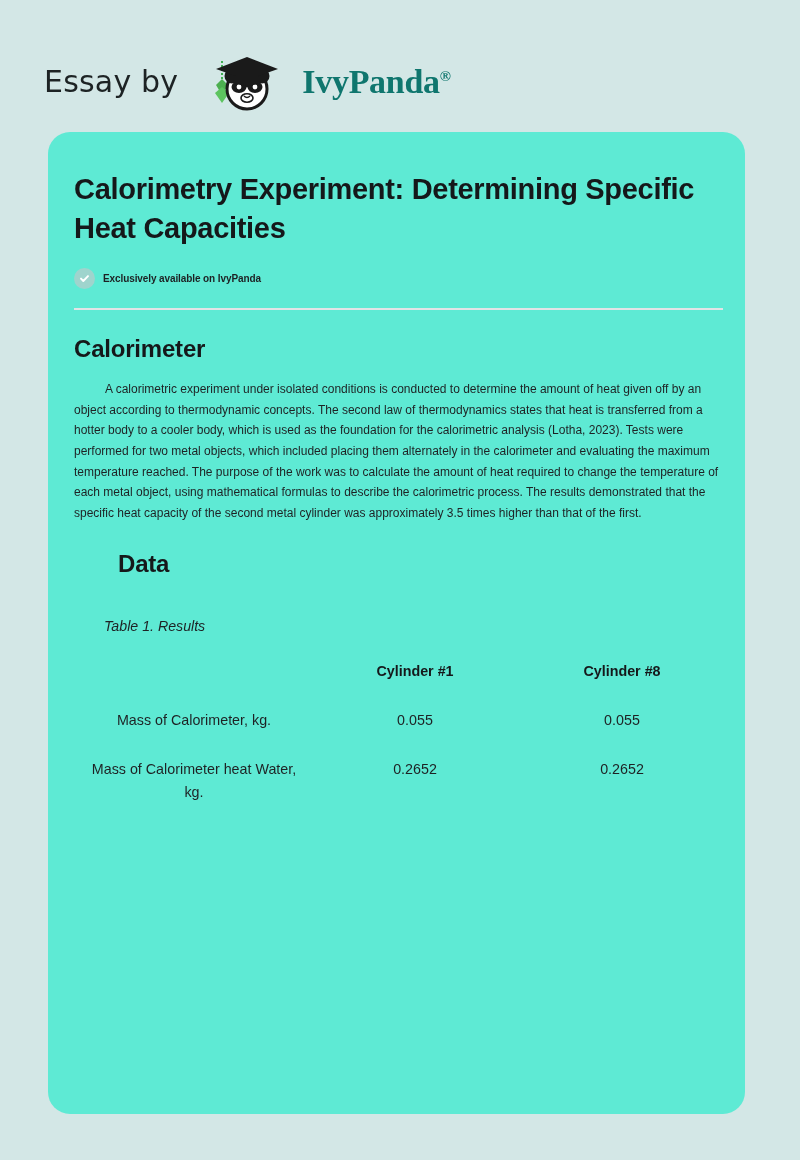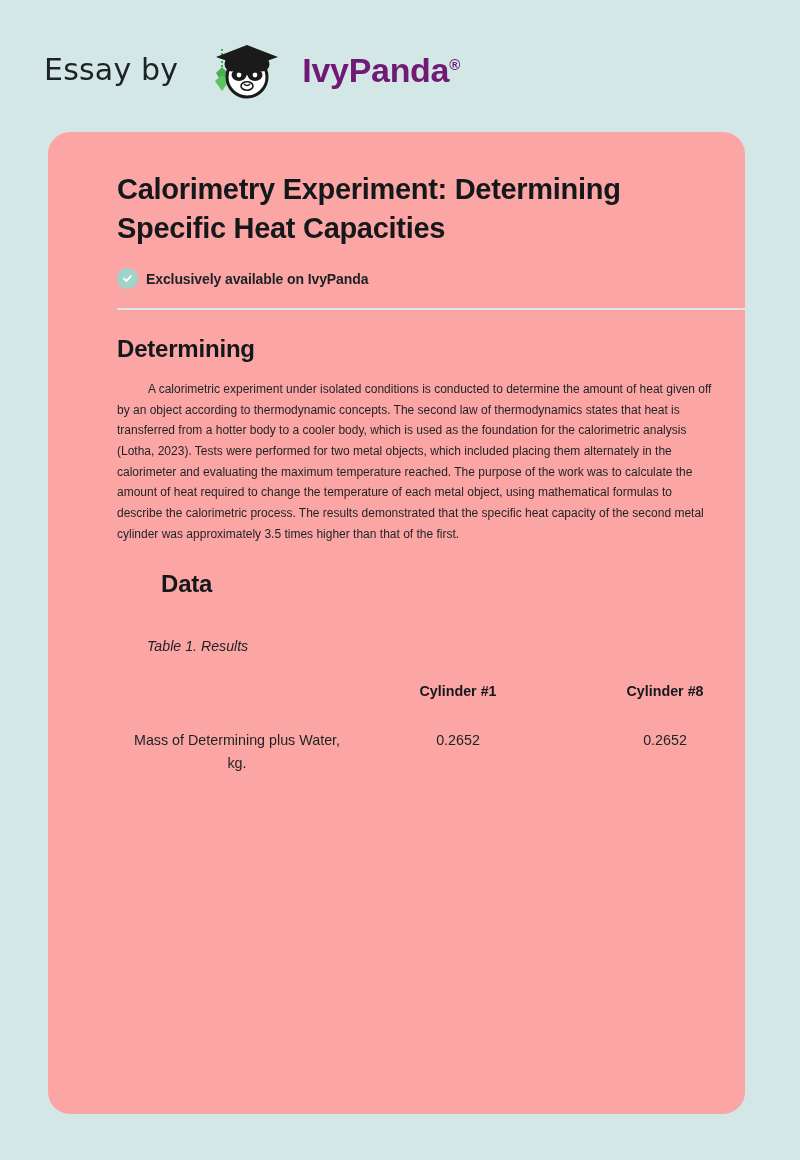--- a/index.html
+++ b/index.html
@@ -9,66 +9,65 @@
     height: 1160px;
     background: #d3e7e6;
     font-family: "Liberation Sans", sans-serif;
     overflow: hidden;
     position: relative;
   }
 
   
   .brandbar {
     position: absolute;
-    left: 44px; top: 38px;
+    left: 44px; top: 50px;
     height: 64px;
     display: flex;
     align-items: center;
     gap: 10px;
   }
   .brand-essayby {
     font-family: "DejaVu Sans", sans-serif;
     font-size: 30px;
     font-weight: 400;
     color: #1d2324;
     letter-spacing: 0.2px;
     line-height: 1;
     white-space: nowrap;
   }
   .brand-logo-mark {
     width: 96px; height: 62px;
     display: block;
     margin-left: 4px;
   }
   .brand-wordmark {
-    font-family: Liberation Sans, sans-serif;
+    font-family: Liberation Serif, serif;
     font-weight: 700;
     font-size: 34px;
-    color: #701a75;
+    color: #0f766e;
     line-height: 1;
     white-space: nowrap;
     margin-left: 4px;
     letter-spacing: -0.3px;
   }
   .brand-wordmark .reg {
     font-size: 15px;
     vertical-align: super;
     font-weight: 700;
   }
 
   
   .card {
     position: absolute;
     left: 48px; top: 132px;
     width: 697px;
     height: 982px;
-    background: #fca5a5;
+    background: #5eead4;
     border-radius: 22px;
     overflow: hidden;
-    padding-left: 43px;
   }
   .card-inner {
     padding: 38px 25px 0 26px;
   }
 
   .doc-title {
     font-family: "Liberation Sans", sans-serif;
     font-size: 29px;
     font-weight: 700;
     line-height: 1.33;
@@ -88,21 +87,21 @@
     width: 21px; height: 21px;
     border-radius: 50%;
     background: #9fd4cd;
     display: flex;
     align-items: center;
     justify-content: center;
     flex: 0 0 auto;
   }
   .excl-badge svg { display:block; }
   .excl-text {
-    font-size: 14px;
+    font-size: 10px;
     font-weight: 700;
     color: #1d2123;
     letter-spacing: -0.1px;
   }
 
   .divider {
     margin-top: 19px;
     height: 2px;
     background: #e2e4e6;
     width: 649px;
@@ -207,21 +206,21 @@
       <span class="excl-badge">
         <svg width="13" height="13" viewBox="0 0 13 13" aria-hidden="true">
           <path d="M3 6.6 L5.3 9 L10 4.1" fill="none" stroke="#ffffff" stroke-width="1.9" stroke-linecap="round" stroke-linejoin="round"></path>
         </svg>
       </span>
       <span class="excl-text">Exclusively available on IvyPanda</span>
     </div>
 
     <div class="divider"></div>
 
-    <h2 class="h2">Determining</h2>
+    <h2 class="h2">Calorimeter</h2>
     <p class="body">A calorimetric experiment under isolated conditions is conducted to determine the amount of heat given off by an object according to thermodynamic concepts. The second law of thermodynamics states that heat is transferred from a hotter body to a cooler body, which is used as the foundation for the calorimetric analysis (Lotha, 2023). Tests were performed for two metal objects, which included placing them alternately in the calorimeter and evaluating the maximum temperature reached. The purpose of the work was to calculate the amount of heat required to change the temperature of each metal object, using mathematical formulas to describe the calorimetric process. The results demonstrated that the specific heat capacity of the second metal cylinder was approximately 3.5 times higher than that of the first.</p>
 
     <h2 class="h2 data-h">Data</h2>
 
     <div class="table-caption">Table 1. Results</div>
 
     <table class="results">
       <colgroup>
         <col class="c-label">
           <col class="c-v1">
@@ -229,21 +228,26 @@
       </colgroup>
       <thead>
         <tr>
           <th></th>
           <th>Cylinder #1</th>
           <th>Cylinder #8</th>
         </tr>
       </thead>
       <tbody>
         <tr>
-          <td class="label">Mass of Determining plus Water, kg.</td>
+          <td class="label">Mass of Calorimeter, kg.</td>
+          <td>0.055</td>
+          <td>0.055</td>
+        </tr>
+        <tr>
+          <td class="label">Mass of Calorimeter heat Water, kg.</td>
           <td>0.2652</td>
           <td>0.2652</td>
         </tr>
       </tbody>
     </table>
 
   </div>
 </div>
 
 </body></html>

